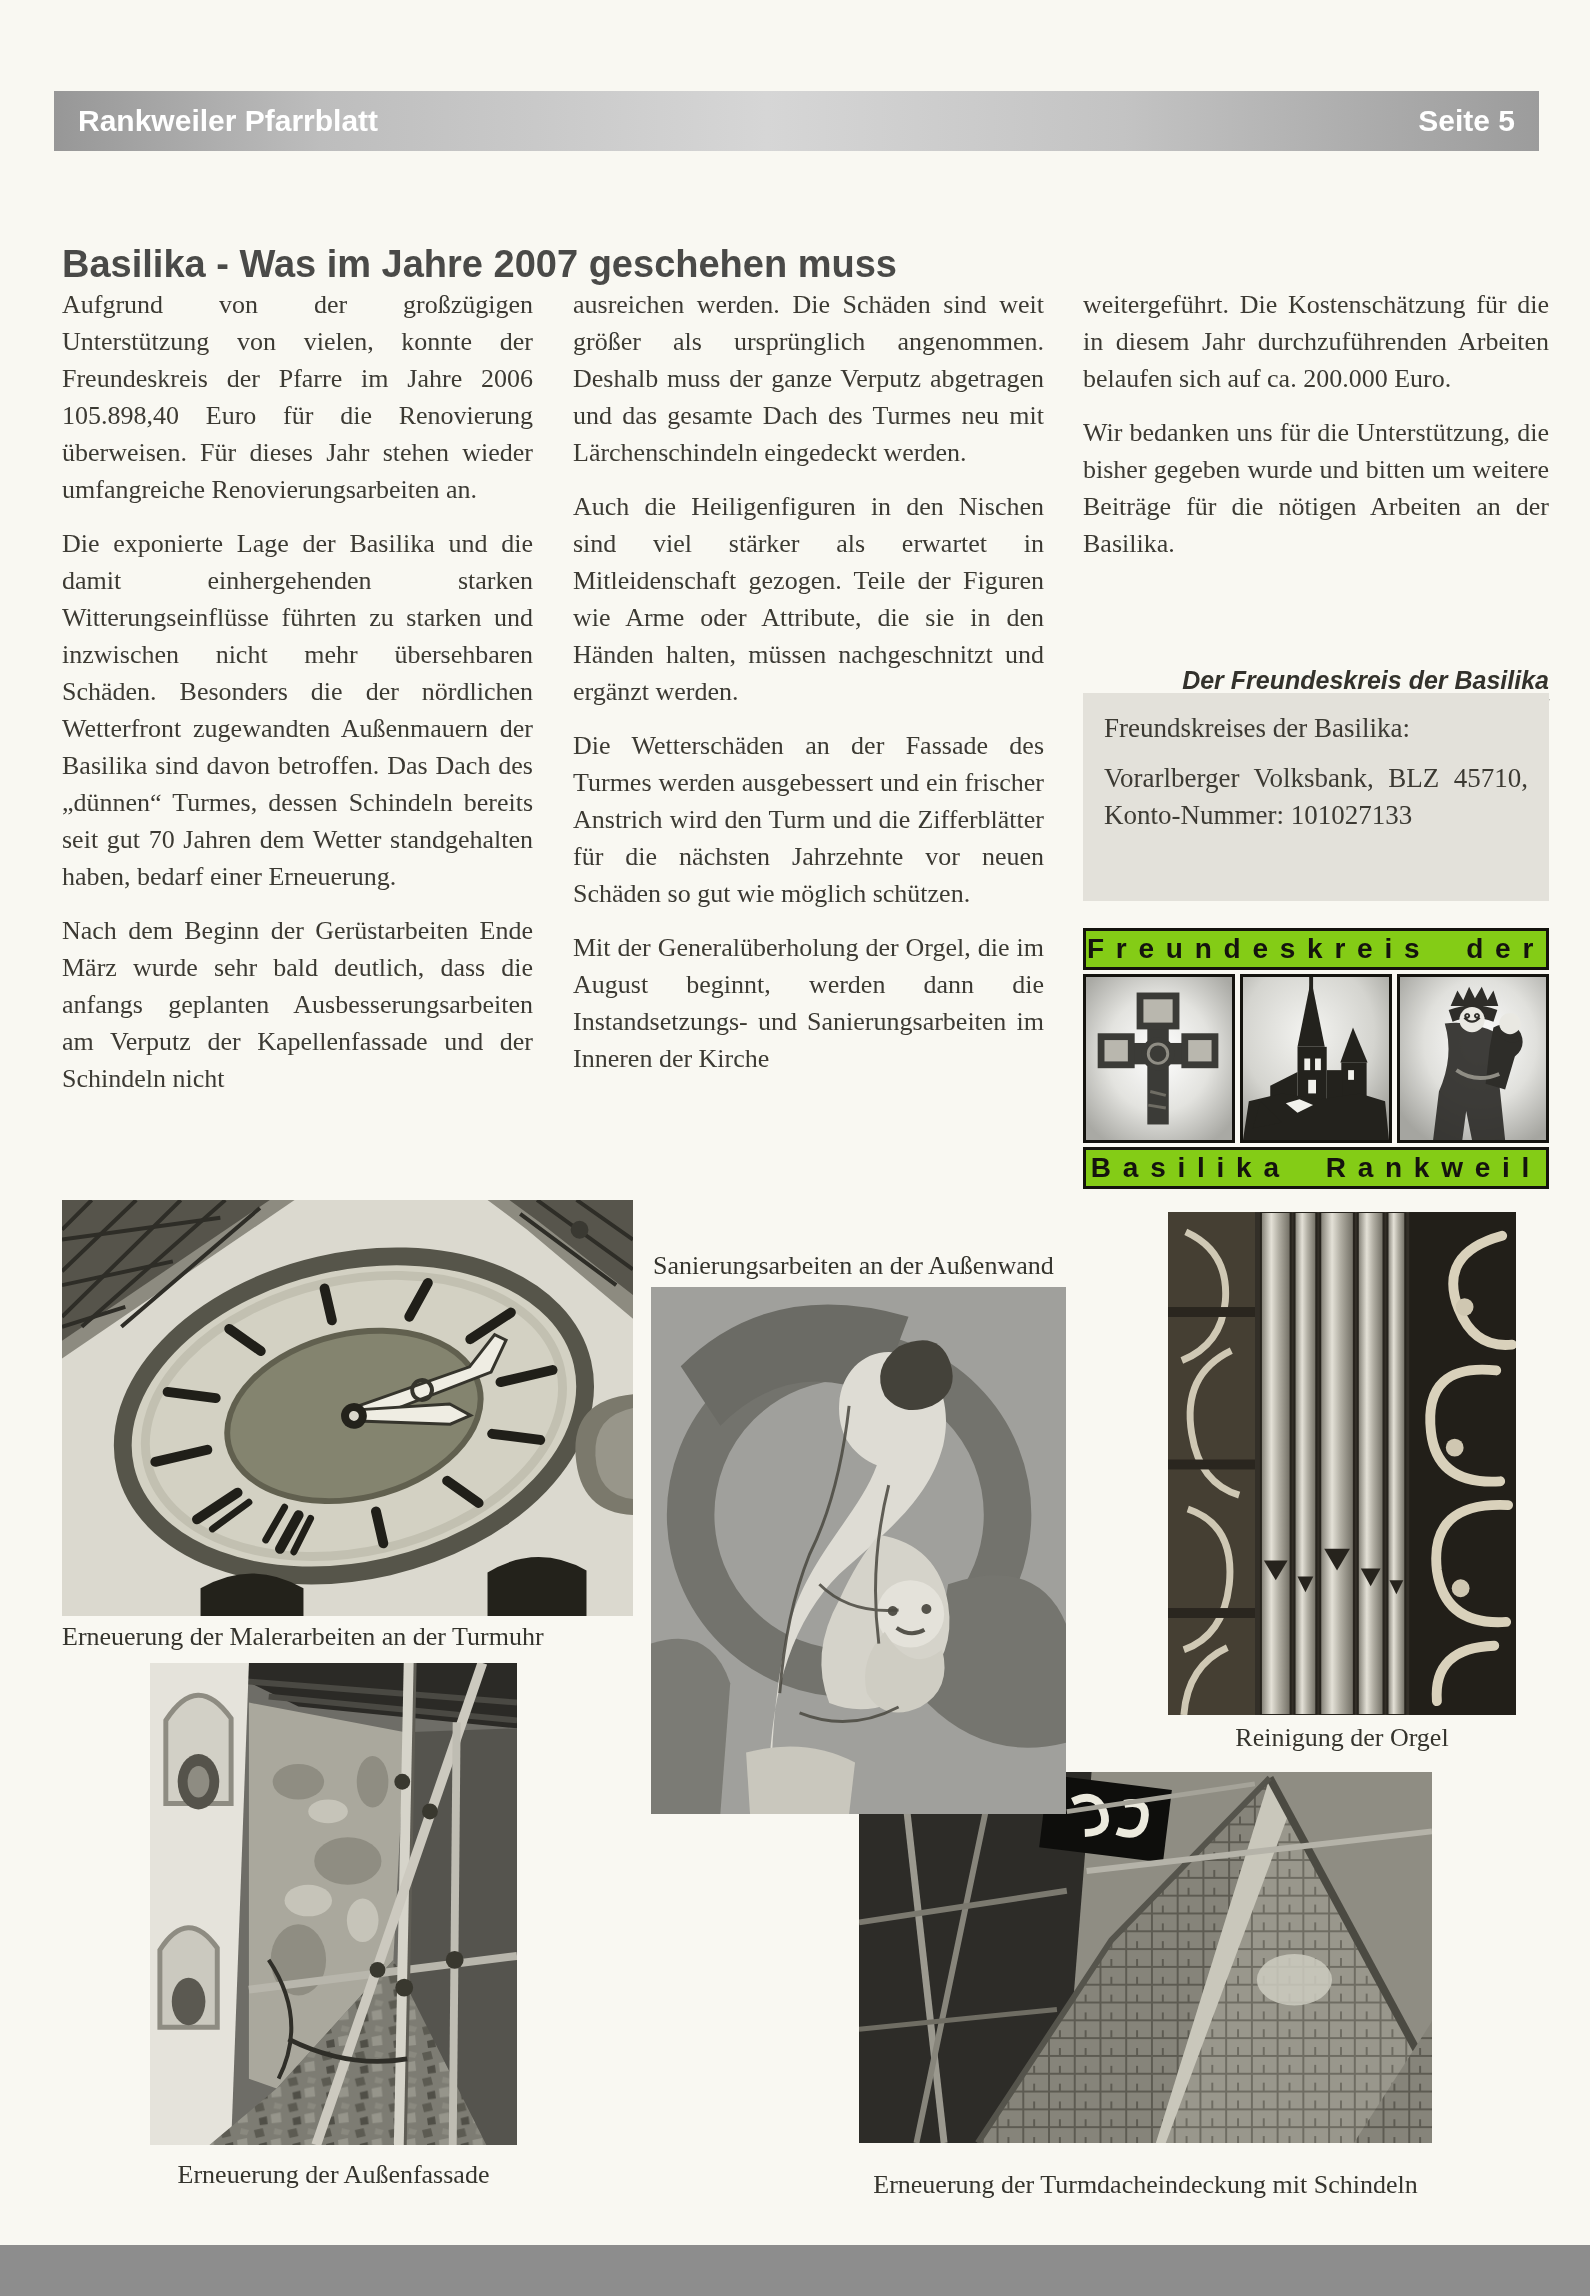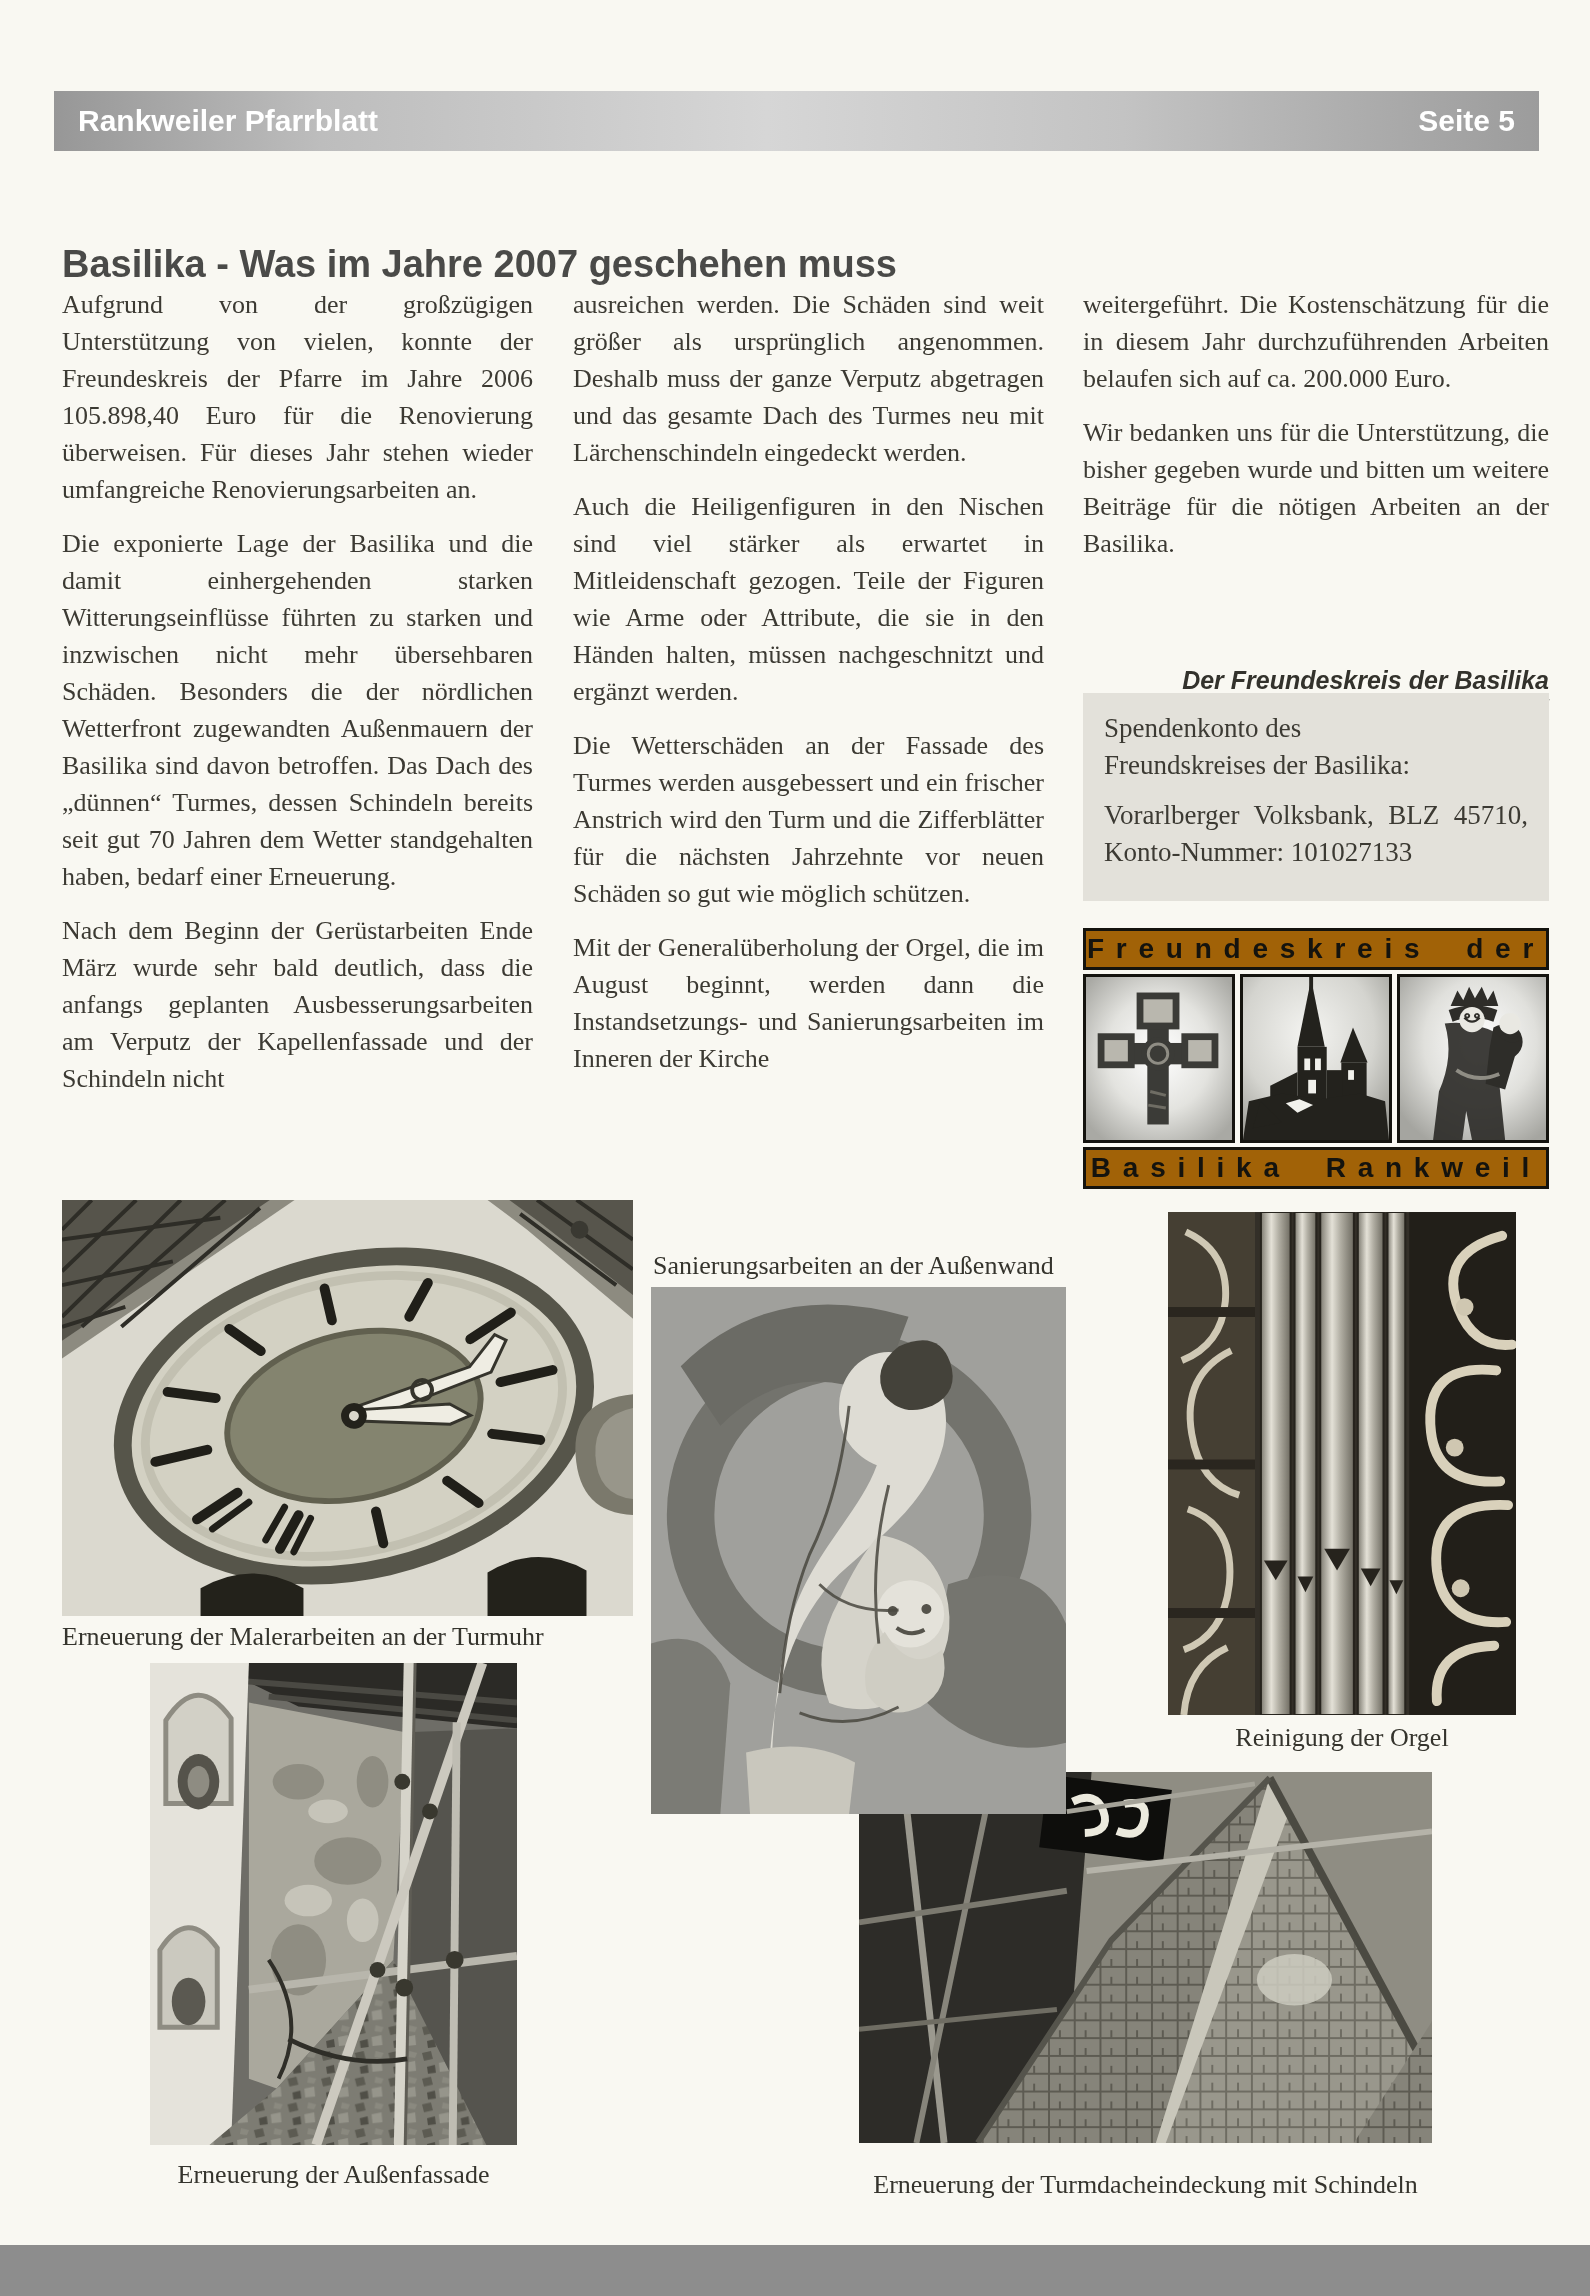--- a/index.html
+++ b/index.html
@@ -20,21 +20,21 @@
   #col1{left:62px;} #col2{left:573px;} #col3{left:1083px;width:466px;}
   #signature{position:absolute;left:1083px;top:666px;width:466px;text-align:right;
     font-family:"Liberation Sans",sans-serif;font-style:italic;font-weight:600;
     font-size:25px;color:#33322c;}
   
   #donation{position:absolute;left:1083px;top:693px;width:466px;height:208px;background:#e3e1da;
     box-sizing:border-box;padding:17px 21px;font-size:27px;line-height:37px;color:#3c3a33;}
   #donation .bank{text-align:justify;margin-top:13px;}
   
   #logobox{position:absolute;left:1083px;top:928px;width:466px;font-family:"Liberation Sans",sans-serif;}
-  .logoband{border:3px solid #14130e;background:#a16207;height:42px;display:flex;align-items:center;
+  .logoband{border:3px solid #14130e;background:#84cc16;height:42px;display:flex;align-items:center;
     justify-content:center;font-weight:bold;font-size:28px;letter-spacing:.42em;word-spacing:.55em;
     color:#14130e;white-space:nowrap;box-sizing:border-box;}
   #logomid{display:flex;gap:5px;margin:4px 0;}
   .logopanel{border:3px solid #14130e;flex:1;height:163px;background:#cfcfcb;overflow:hidden;}
   .logopanel svg{display:block;width:100%;height:100%;}
   
   .photo{position:absolute;overflow:hidden;background:#b9b7ad;}
   .photo svg{display:block;width:100%;height:100%;}
   .caption{position:absolute;font-size:26px;color:#35342d;}
   #bottombar{position:absolute;left:335px;top:2285px;width:1054px;height:12px;background:#161614;}
@@ -64,21 +64,20 @@
     <p>Mit der Generalüberholung der Orgel, die im August beginnt, werden dann die Instandsetzungs- und Sanierungsarbeiten im Inneren der Kirche</p>
   </div>
 
   <div class="col" id="col3">
     <p>weitergeführt. Die Kostenschätzung für die in diesem Jahr durchzuführenden Arbeiten belaufen sich auf ca. 200.000 Euro.</p>
     <p>Wir bedanken uns für die Unterstützung, die bisher gegeben wurde und bitten um weitere Beiträge für die nötigen Arbeiten an der Basilika.</p>
   </div>
   <div id="signature">Der Freundeskreis der Basilika Rankweil</div>
 
   <div id="donation">
-    <div>Spendenkonto des</div>
     <div>Freundskreises der Basilika:</div>
     <div class="bank">Vorarlberger Volksbank, BLZ 45710, Konto-Nummer: 101027133</div>
   </div>
 
   <div id="logobox">
     <div class="logoband">Freundeskreis der</div>
     <div id="logomid">
       <div class="logopanel">
         <svg viewBox="0 0 150 168" preserveAspectRatio="none">
           <defs>

